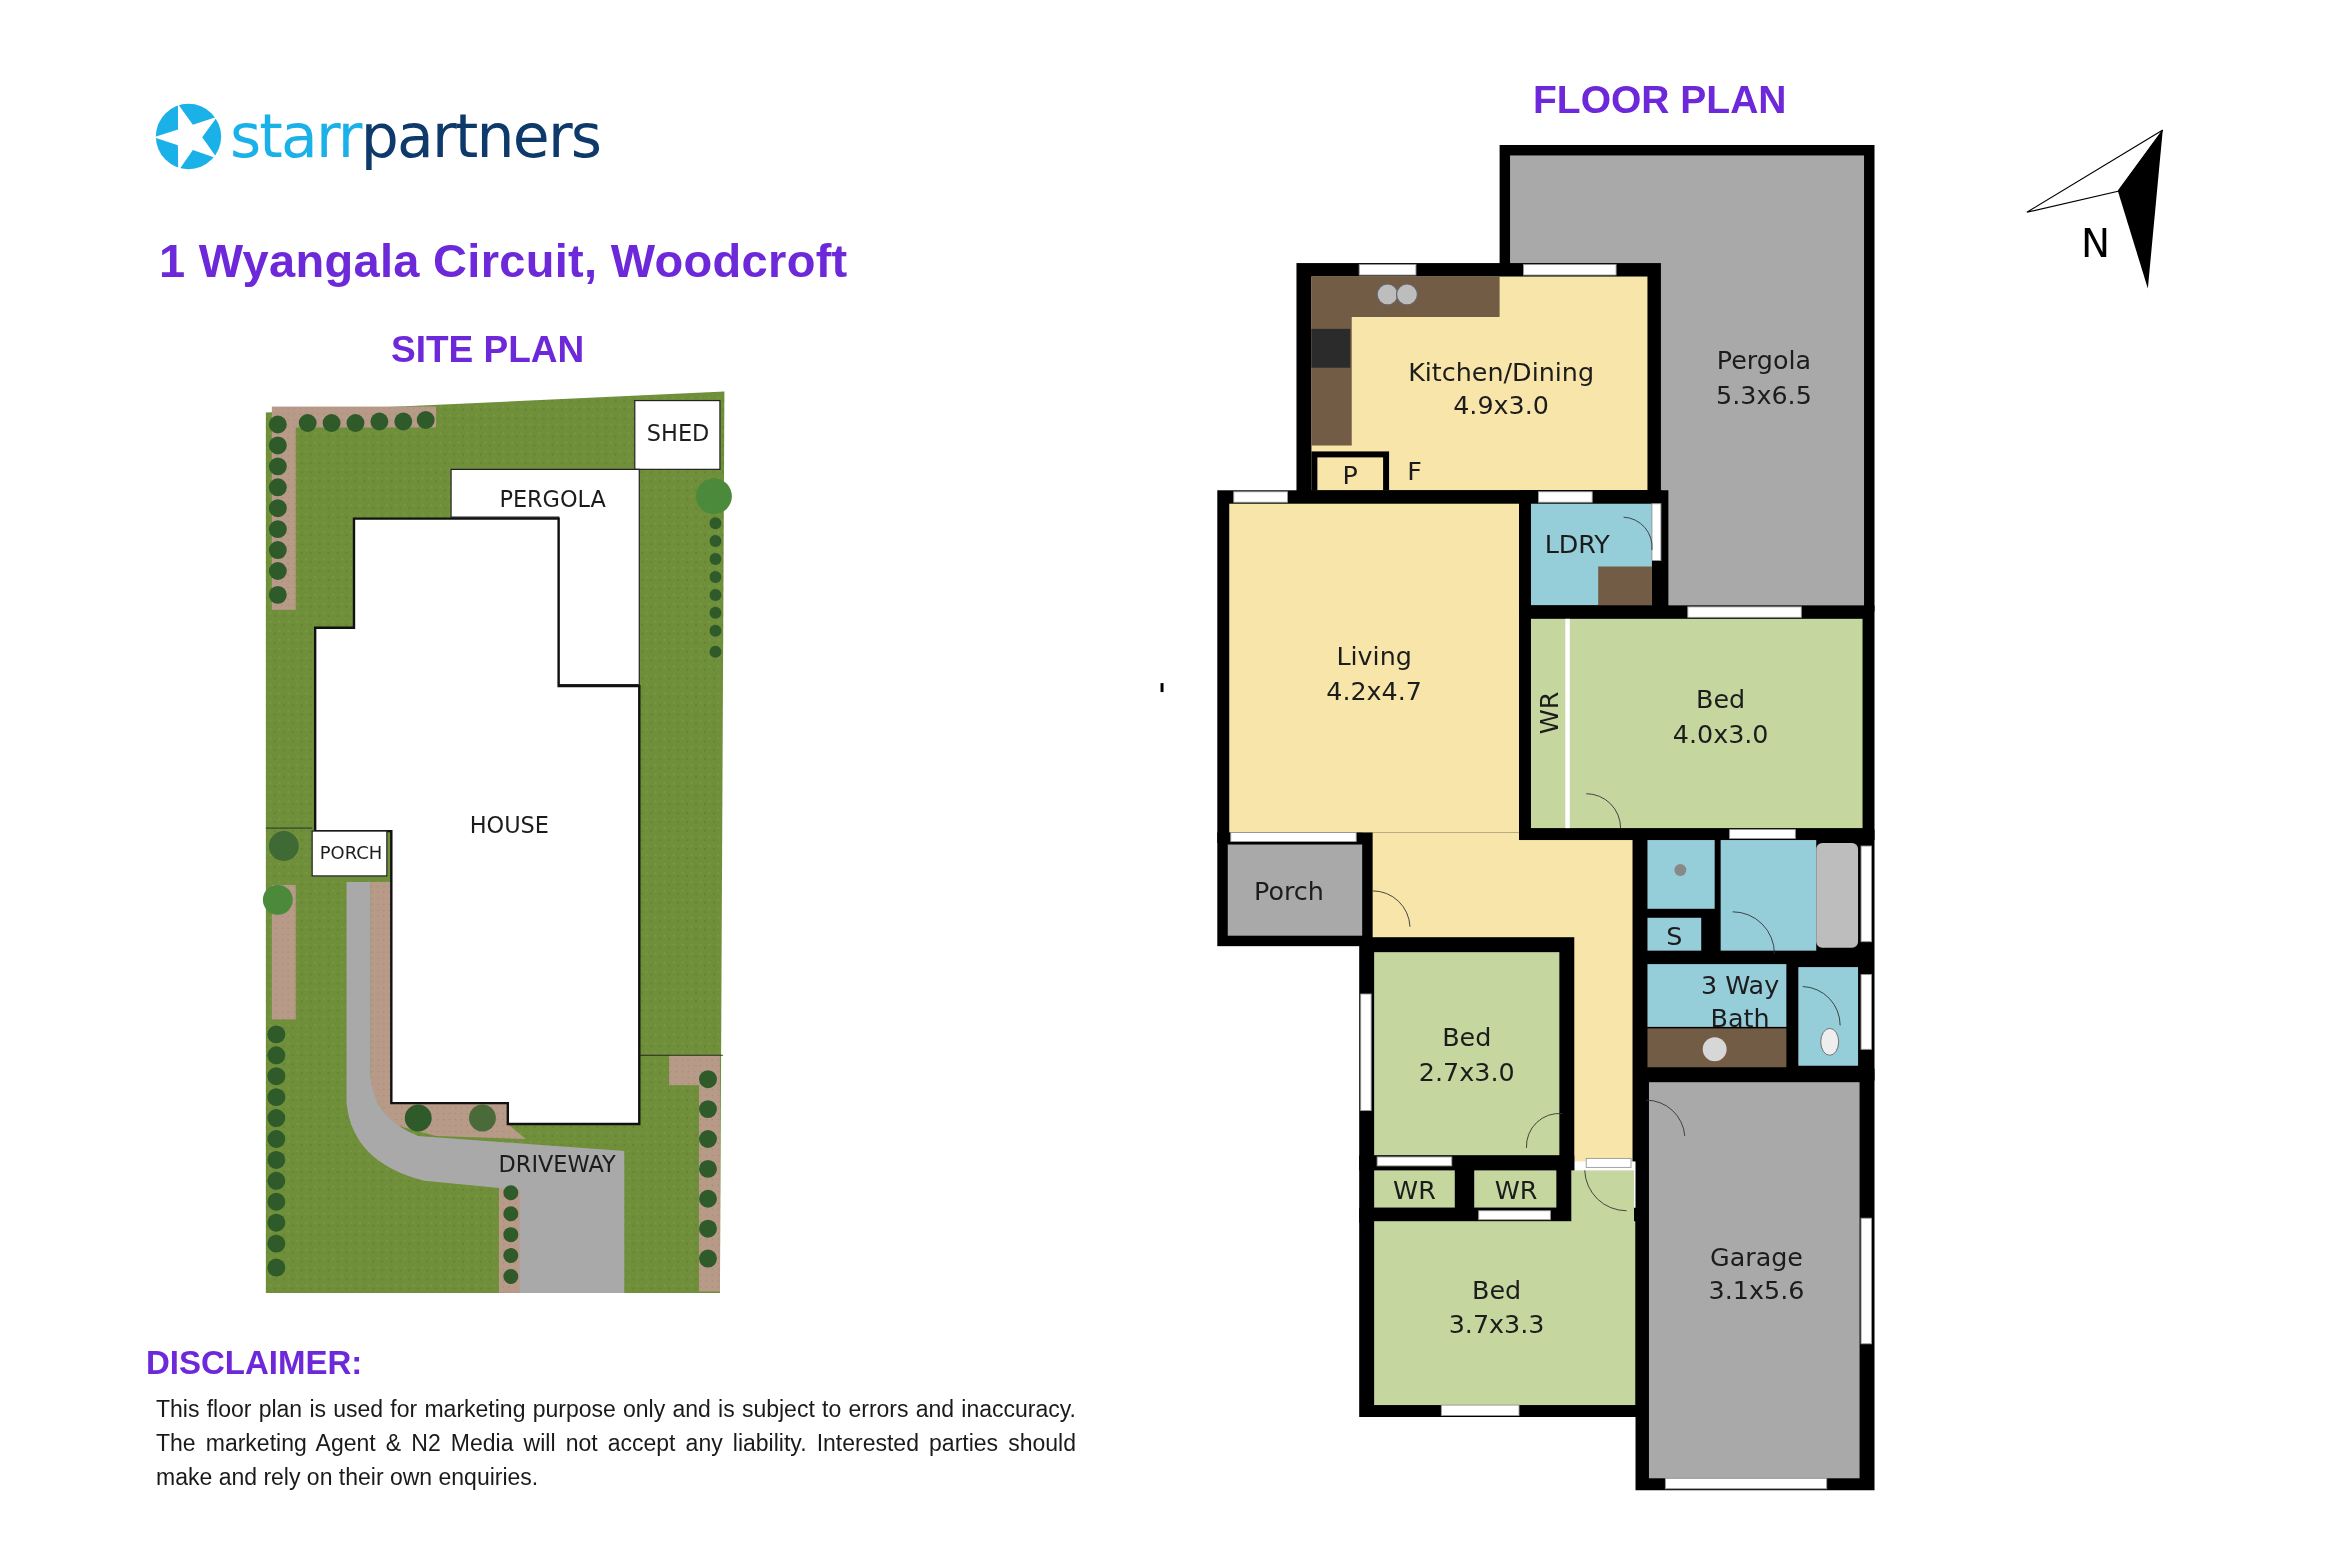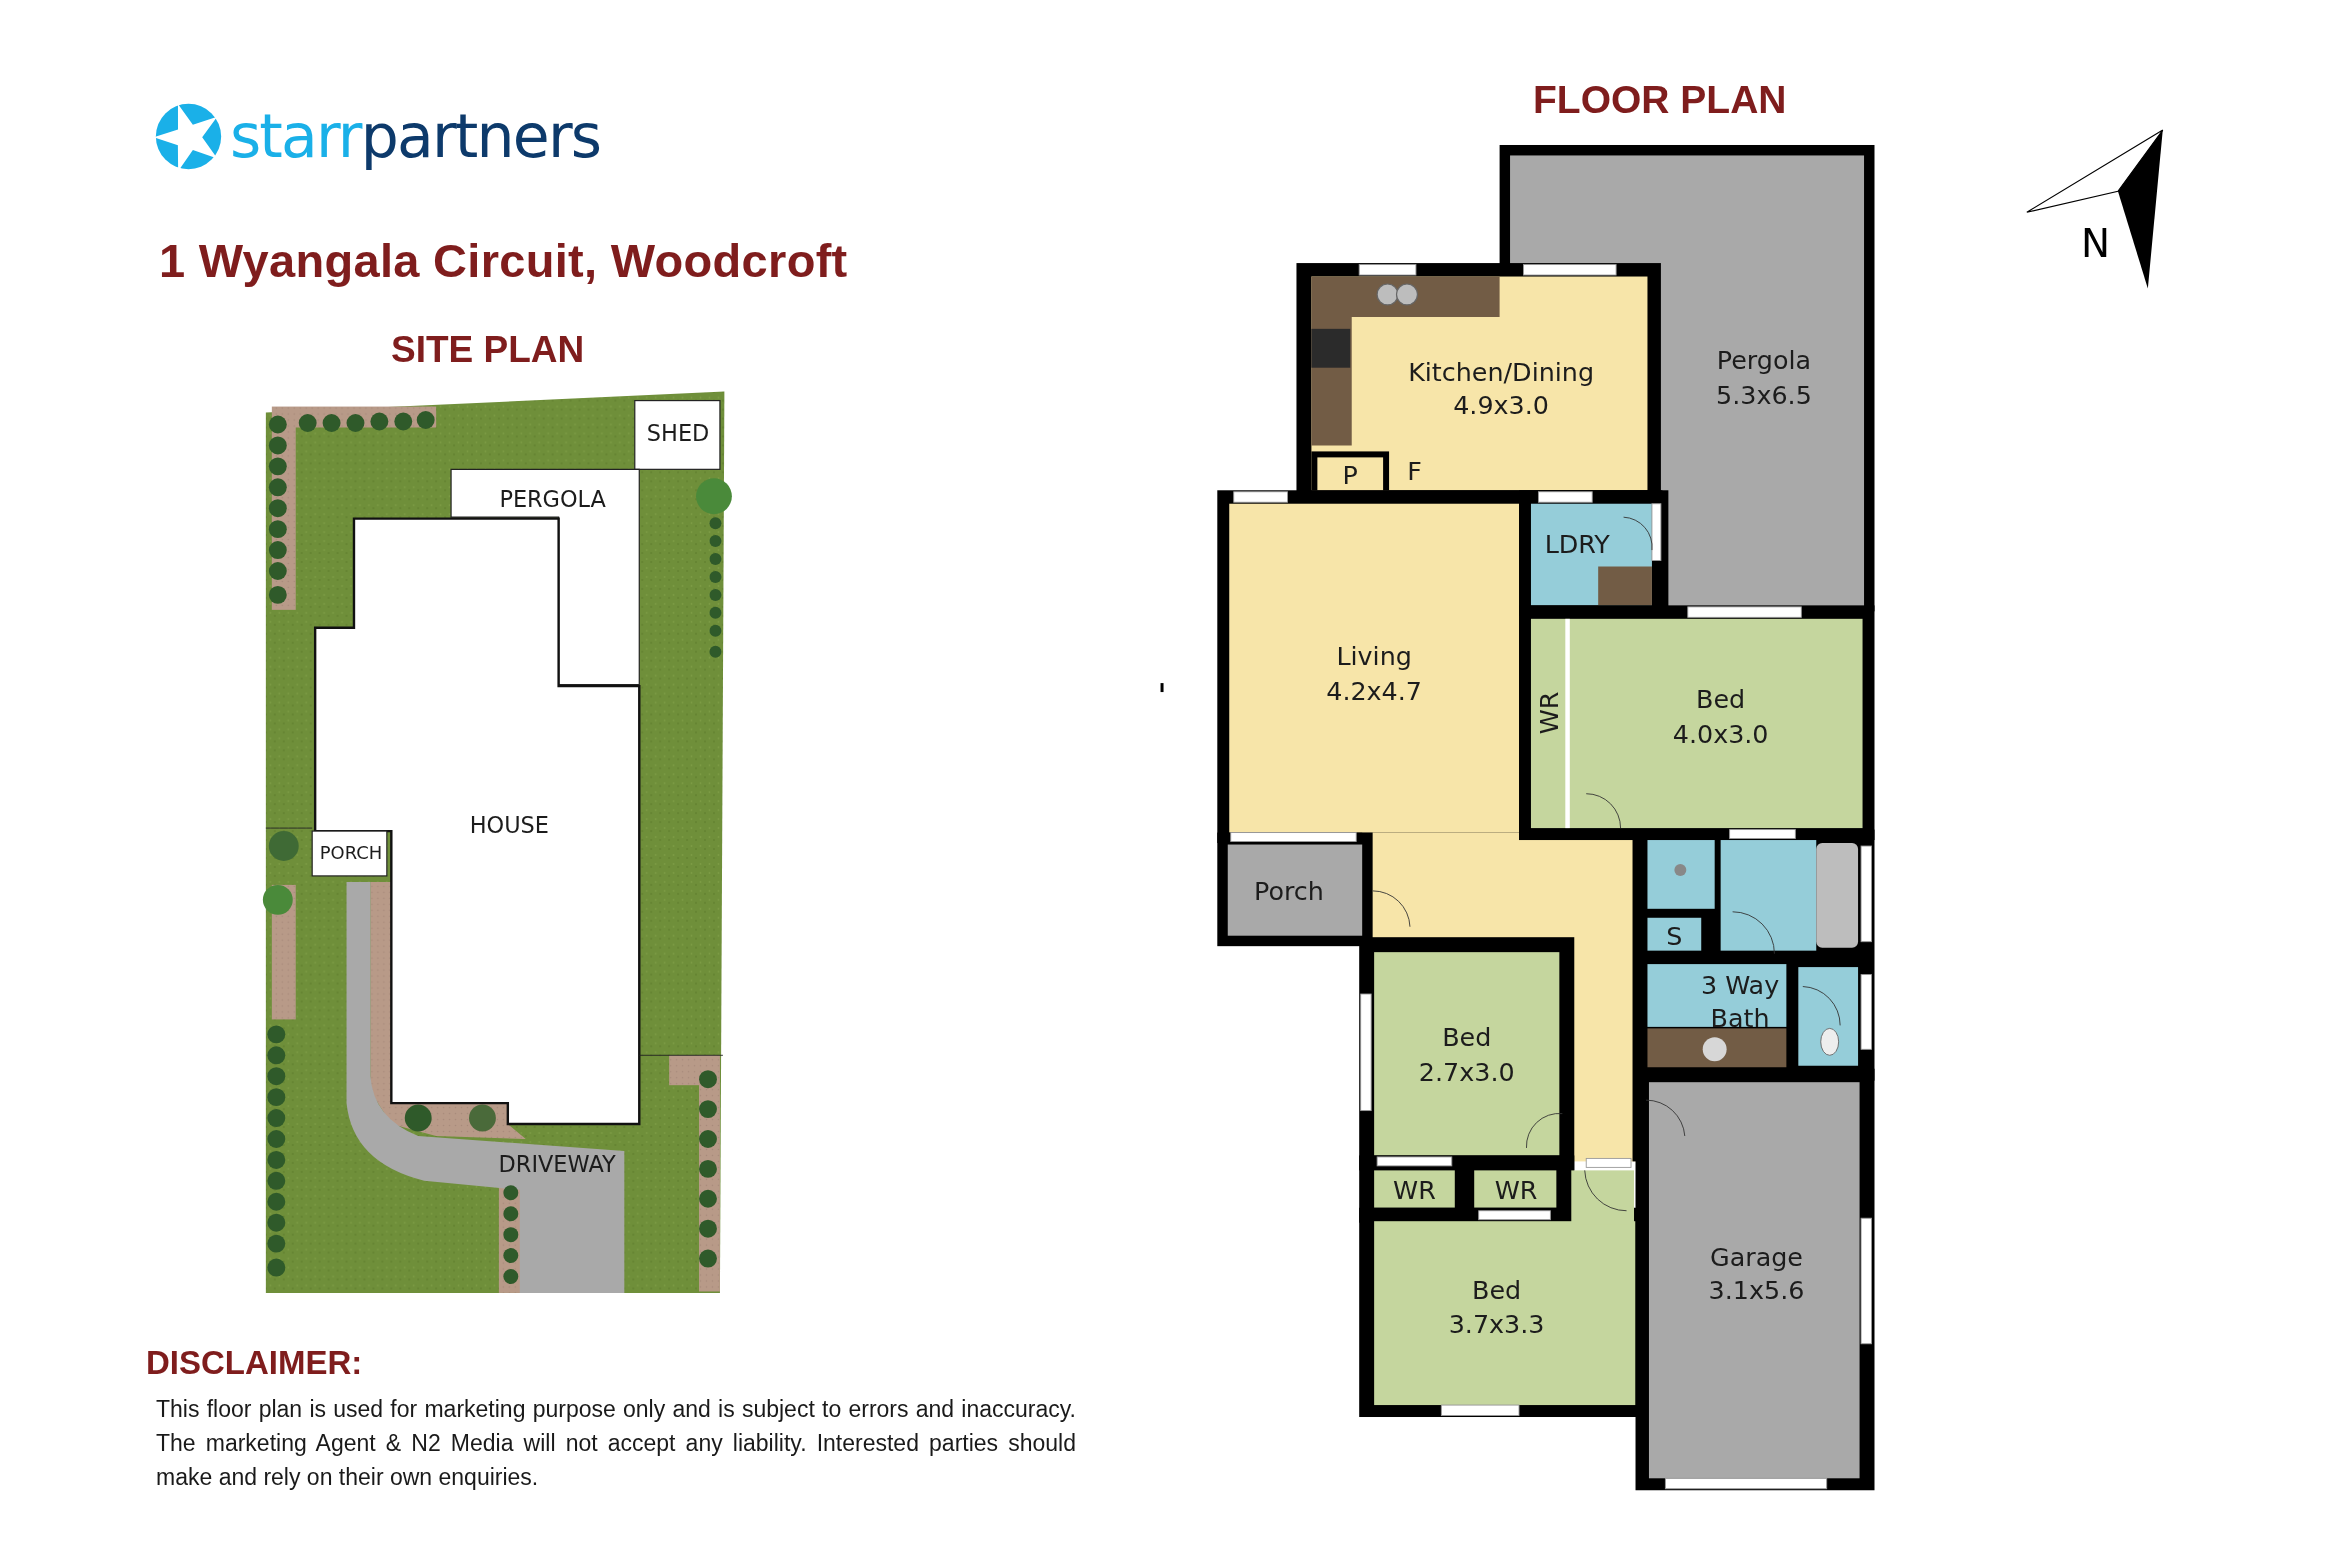--- a/index.html
+++ b/index.html
@@ -1,18 +1,18 @@
 <!DOCTYPE html>
 <html style="font-size:9.4px"><head>
 <meta charset="utf-8">
 <style>
   html, body { margin:0; padding:0; background:#ffffff; }
   body { width:2342px; height:1562px; position:relative; overflow:hidden; font-family:"Liberation Sans", sans-serif; }
   #canvas { position:absolute; left:0; top:0; width:2342px; height:1562px; }
-  .hdr { position:absolute; font-family:"Liberation Sans", sans-serif; font-weight:bold; color:#7f1d1d; white-space:nowrap; }
+  .hdr { position:absolute; font-family:"Liberation Sans", sans-serif; font-weight:bold; color:#6d28d9; white-space:nowrap; }
   #address { left:159px; top:233px; font-size:47px; letter-spacing:0.3px; }
   #site-title { left:391px; top:329px; font-size:37px; }
   #floor-title { left:1533px; top:78px; font-size:39px; }
   #disclaimer-title { left:146px; top:1344px; font-size:33px; }
   #disclaimer-body { position:absolute; left:156px; top:1392px; width:920px; font-family:"Liberation Sans", sans-serif; font-size:23px; line-height:34px; color:#1a1a1a; text-align:justify; }
   #logo { position:absolute; left:153px; top:98px; height:76px; display:flex; align-items:center; }
   #logo-text { font-family:"DejaVu Sans", sans-serif; font-size:60px; letter-spacing:-1.8px; margin-left:5.9px; line-height:1; }
   #logo-starr { color:#1ab0e8; }
   #logo-partners { color:#0d3a6b; }
   svg text { font-family:"DejaVu Sans", sans-serif; }

